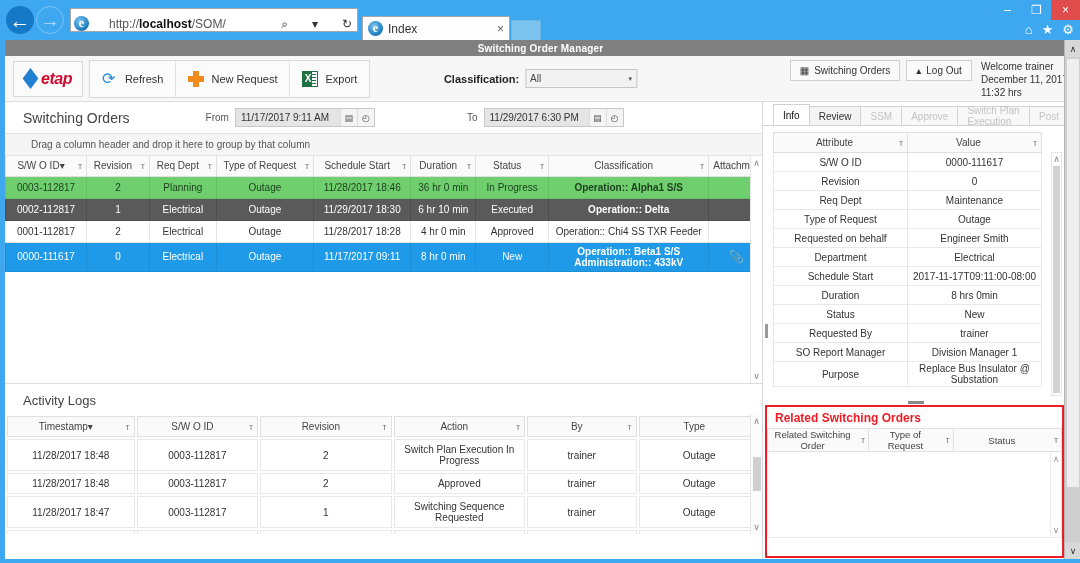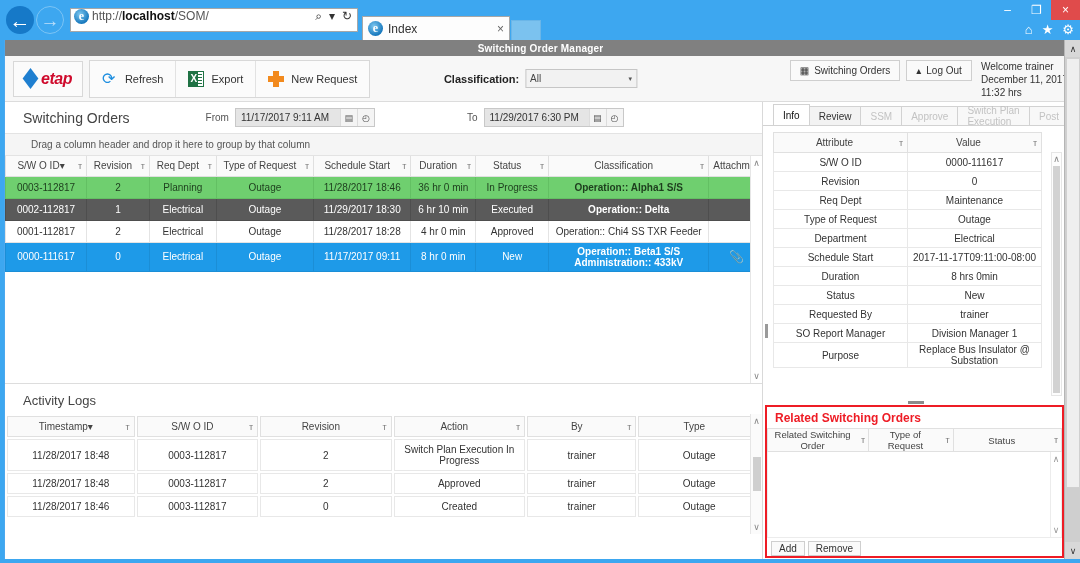--- a/index.html
+++ b/index.html
@@ -34,23 +34,23 @@
     font-size: 19px;
     line-height: 1;
   }
   .nav-back { background: #1679c8; margin-right: 2px; font-size: 21px; }
   .nav-fwd { background: #3da7f0; border: 1px solid #7cc4f5; color:#bfe0fa; }
   .addr {
     margin-left: 6px;
     width: 288px; height: 24px;
     background: #fff;
     border: 1px solid #a7a7a7;
-    display: flex; align-items: flex-start;
+    display: flex; align-items: flex-end;
     padding: 0 3px;
-    gap: 3px;
+    gap: 20px;
   }
   .addr .url { flex: 1; font-size: 12px; color: #555; white-space: nowrap; overflow: hidden; }
   .addr .url b { color: #111; font-weight: bold; }
   .ie-logo {
     width: 15px; height: 15px;
     border-radius: 50%;
     background: radial-gradient(circle at 40% 35%, #7ec8f0 0%, #1778bd 70%);
     position: relative;
     flex: 0 0 auto;
   }
@@ -413,26 +413,26 @@
           <span class="etap-diamond"></span>
           <span class="etap-word">etap</span>
         </span>
       </div>
       <div class="grp">
         <div class="btn-box">
           <span class="ic ic-refresh">⟳</span>
           <span>Refresh</span>
         </div>
         <div class="btn-box">
+          <span class="ic ic-plus"></span>
+          <span>New Request</span>
+        </div>
+        <div class="btn-box">
           <span class="ic ic-excel"></span>
           <span>Export</span>
-        </div>
-        <div class="btn-box">
-          <span class="ic ic-plus"></span>
-          <span>New Request</span>
         </div>
       </div>
 
       <div class="classification">
         <span class="lbl">Classification:</span>
         <div class="sel">
           <span>All</span>
           <span class="caret">▾</span>
         </div>
       </div>
@@ -595,20 +595,28 @@
               </tr>
               <tr>
                 <td>11/28/2017 18:48</td>
                 <td>0003-112817</td>
                 <td>2</td>
                 <td>Approved</td>
                 <td>trainer</td>
                 <td>Outage</td>
               </tr>
               <tr>
+                <td>11/28/2017 18:47</td>
+                <td>0003-112817</td>
+                <td>1</td>
+                <td>Switching Sequence Requested</td>
+                <td>trainer</td>
+                <td>Outage</td>
+              </tr>
+              <tr>
                 <td>11/28/2017 18:46</td>
                 <td>0003-112817</td>
                 <td>0</td>
                 <td>Created</td>
                 <td>trainer</td>
                 <td>Outage</td>
               </tr>
             </tbody>
           </table>
           <div class="logs-scroll">
@@ -655,20 +663,24 @@
                   <td>Revision</td>
                   <td>0</td>
                 </tr>
               <tr>
                   <td>Req Dept</td>
                   <td>Maintenance</td>
                 </tr>
               <tr>
                   <td>Type of Request</td>
                   <td>Outage</td>
+                </tr>
+              <tr>
+                  <td>Requested on behalf</td>
+                  <td>Engineer Smith</td>
                 </tr>
               <tr>
                   <td>Department</td>
                   <td>Electrical</td>
                 </tr>
               <tr>
                   <td>Schedule Start</td>
                   <td>2017-11-17T09:11:00-08:00</td>
                 </tr>
               <tr>
@@ -718,24 +730,20 @@
                 <th><span>Status</span><span class="fil">ᴛ</span></th>
               </tr>
             </thead>
           </table>
           <div class="rel-body">
             <div class="rel-scroll">
               <span>∧</span>
               <span>∨</span>
             </div>
           </div>
-          <div class="rel-btns">
-            <div class="mini-btn">Add</div>
-            <div class="mini-btn">Remove</div>
-          </div>
         </div>
       </div>
     </div>
   </div>
 
   <div class="page-scroll">
     <div class="up">∧</div>
     <div class="thumb"></div>
     <div class="dn">∨</div>
   </div>

